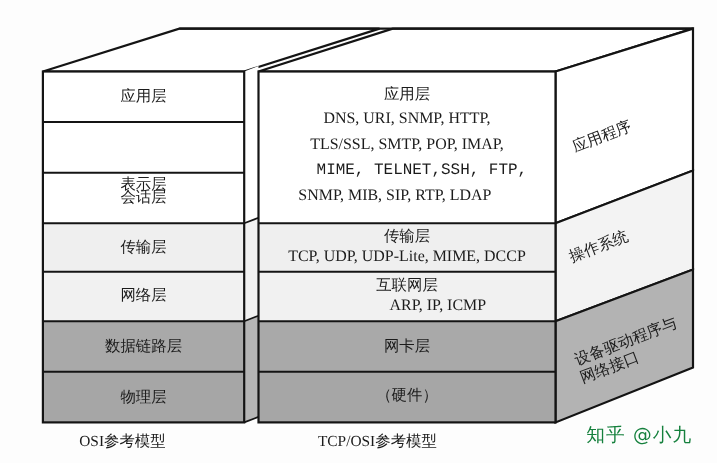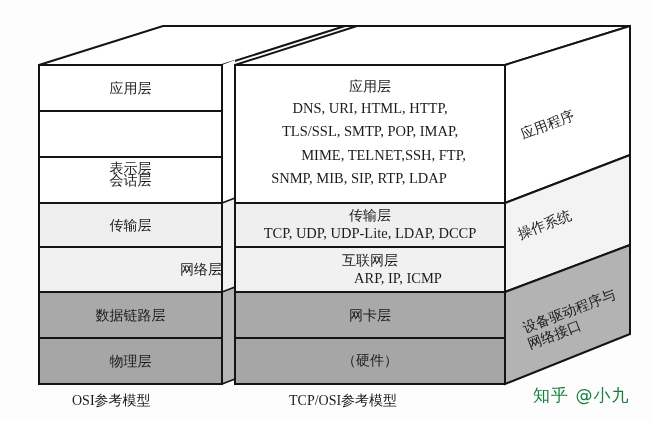--- a/index.html
+++ b/index.html
@@ -109,32 +109,32 @@
       <line x1="235" y1="247" x2="505" y2="247"></line>
       <line x1="235" y1="292" x2="505" y2="292"></line>
       <line x1="235" y1="338" x2="505" y2="338"></line>
     </g>
   </svg>
 
   <div class="lbl" style="left:39px; top:79px; width:183px;">应用层</div>
   <div class="lbl" style="left:39px; top:125px; width:183px;margin-top:34px;">表示层</div>
   <div class="lbl" style="left:39px; top:171px; width:183px;">会话层</div>
   <div class="lbl" style="left:39px; top:216px; width:183px;">传输层</div>
-  <div class="lbl" style="left:39px; top:260px; width:183px;text-align:right;">网络层</div>
+  <div class="lbl" style="left:39px; top:260px; width:183px;">网络层</div>
   <div class="lbl" style="left:39px; top:306px; width:183px;">数据链路层</div>
   <div class="lbl" style="left:39px; top:352px; width:183px;">物理层</div>
 
   <div class="lbl" style="left:235px; top:77px; width:270px;">应用层</div>
-  <div class="proto" style="left:235px; top:97px; width:270px;">DNS, URI, HTML, HTTP,</div>
+  <div class="proto" style="left:235px; top:97px; width:270px;">DNS, URI, SNMP, HTTP,</div>
   <div class="proto" style="left:235px; top:120px; width:270px;">TLS/SSL, SMTP, POP, IMAP,</div>
-  <div class="proto" style="left:235px; top:144px; width:297px;">MIME, TELNET,SSH, FTP,</div>
+  <div class="proto" style="left:235px; top:144px; width:297px;font-family:Liberation Mono, monospace;">MIME, TELNET,SSH, FTP,</div>
   <div class="proto" style="left:235px; top:167px; width:248px;">SNMP, MIB, SIP, RTP, LDAP</div>
 
   <div class="lbl" style="left:235px; top:206px; width:270px;">传输层</div>
-  <div class="proto" style="left:235px; top:223px; width:270px; line-height:20px;">TCP, UDP, UDP-Lite, LDAP, DCCP</div>
+  <div class="proto" style="left:235px; top:223px; width:270px; line-height:20px;">TCP, UDP, UDP-Lite, MIME, DCCP</div>
 
   <div class="lbl" style="left:235px; top:251px; width:270px;">互联网层</div>
   <div class="proto" style="left:235px; top:268px; width:270px; line-height:20px;margin-left:28px;">ARP, IP, ICMP</div>
 
   <div class="lbl" style="left:235px; top:306px; width:270px;">网卡层</div>
   <div class="lbl" style="left:235px; top:351px; width:270px;">（硬件）</div>
 
   <div class="side" style="left:518px; top:126px;">应用程序</div>
   <div class="side" style="left:515px; top:226px;">操作系统</div>
   <div class="side" style="left:520px; top:320px;">设备驱动程序与</div>

